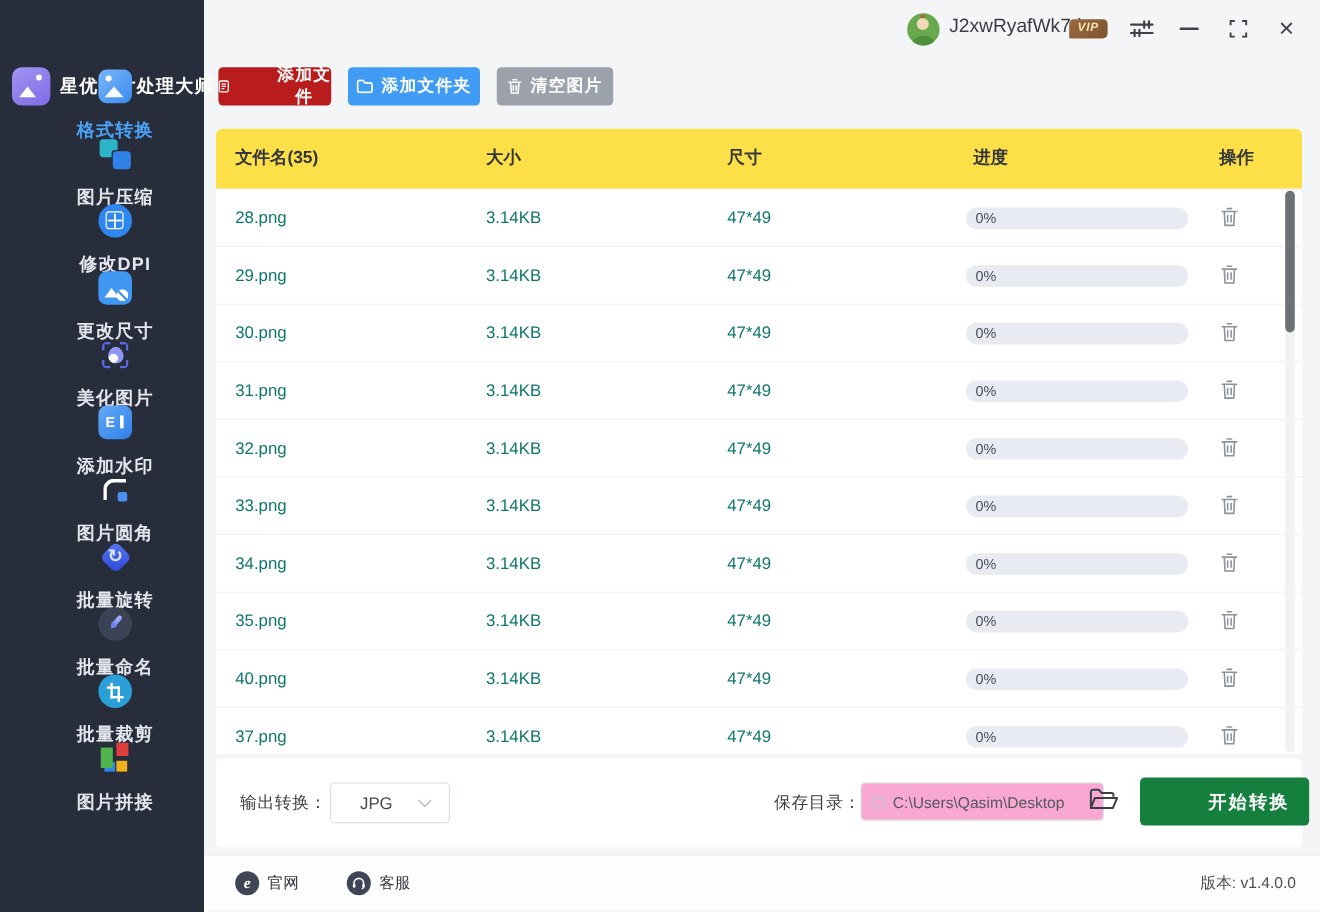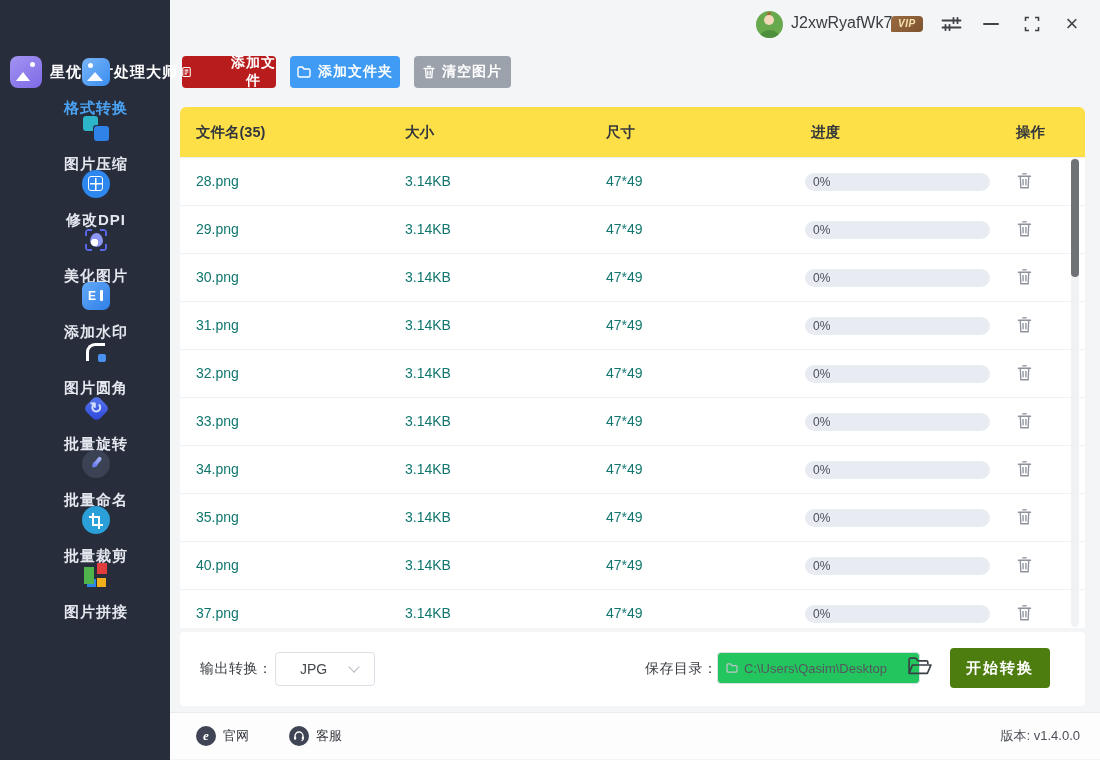--- a/index.html
+++ b/index.html
@@ -92,24 +92,24 @@
   .sb-track { position:absolute; right:6px; top:51px; width:8px; height:469px; background:#f1f2f4; border-radius:4px; }
   .sb-thumb { position:absolute; right:6px; top:52px; width:8px; height:118px; background:#6e7277; border-radius:4px; cursor:pointer; }
 
   
   .bottom-card { position:absolute; left:180px; top:632px; width:905px; height:74px; background:#fff; border-radius:4px; }
   .b-label { position:absolute; top:28px; font-size:14px; color:#3a3d42; letter-spacing:.5px; }
   .lbl-out { left:20px; } .lbl-save { left:465px; }
   .format-select { position:absolute; left:95px; top:20px; width:98px; height:32px; border:1px solid #dcdfe6; border-radius:4px; background:#fff; cursor:pointer; display:flex; align-items:center; }
   .format-select .val { margin-left:24px; font-size:14px; color:#45484e; }
   .caret { position:absolute; right:16px; top:10px; width:7px; height:7px; border-right:1.6px solid #b6bac2; border-bottom:1.6px solid #b6bac2; transform:rotate(45deg); }
-  .save-input-wrap { position:absolute; left:537px; top:20px; width:203px; height:32px; border:1px solid #dcdfe6; border-radius:4px; background:#22c55e; display:flex; align-items:center; gap:6px; padding:0 8px; box-sizing:border-box; }
+  .save-input-wrap { position:absolute; left:537px; top:20px; width:203px; height:32px; border:1px solid #dcdfe6; border-radius:4px; background:#f9a8d4; display:flex; align-items:center; gap:6px; padding:0 8px; box-sizing:border-box; }
   .save-input-wrap input { border:none; outline:none; flex:1; min-width:0; font-size:13px; color:#55585e; font-family:inherit; background:transparent; }
   .folder-btn { position:absolute; left:727px; top:24px; background:none; border:none; cursor:pointer; padding:0; }
-  .start-btn { position:absolute; left:770px; top:16px; width:100px; height:40px; background:#4d7c0f; border:none; border-radius:4px; color:#fff; font-size:15px; font-weight:700; letter-spacing:2px; cursor:pointer; font-family:inherit; }
+  .start-btn { position:absolute; left:770px; top:16px; width:100px; height:40px; background:#15803d; border:none; border-radius:4px; color:#fff; font-size:15px; font-weight:700; letter-spacing:2px; cursor:pointer; font-family:inherit;padding-left:41px; }
 
   
   .footer { position:absolute; left:170px; top:712px; width:930px; height:47px; background:#fdfdfe; border-top:1px solid #e9ebee; display:flex; align-items:center; padding:0 20px 0 26px; box-sizing:border-box; gap:40px; }
   .flink { display:flex; align-items:center; gap:7px; font-size:13px; color:#34373d; cursor:pointer; }
   .fcirc { width:20px; height:20px; border-radius:50%; background:#3f4554; display:flex; align-items:center; justify-content:center; color:#fff; }
   .fcirc.e-ic { font:italic 700 13px/20px "Liberation Serif",serif; }
   .version { margin-left:auto; font-size:13px; color:#4b4e55; }
 </style>
 </head>
 <body>
@@ -128,20 +128,24 @@
   <div class="sitem">
     <div class="ico ic-compress"></div>
     <span class="slabel">图片压缩</span>
   </div>
 
   <div class="sitem">
     <div class="ico ic-dpi"></div>
     <span class="slabel">修改DPI</span>
   </div>
 
+  <div class="sitem">
+    <div class="ico ic-resize"></div>
+    <span class="slabel">更改尺寸</span>
+  </div>
 
   <div class="sitem">
     <div class="ico ic-beautify"></div>
     <span class="slabel">美化图片</span>
   </div>
 
   <div class="sitem">
     <div class="ico ic-watermark"></div>
     <span class="slabel">添加水印</span>
   </div>

